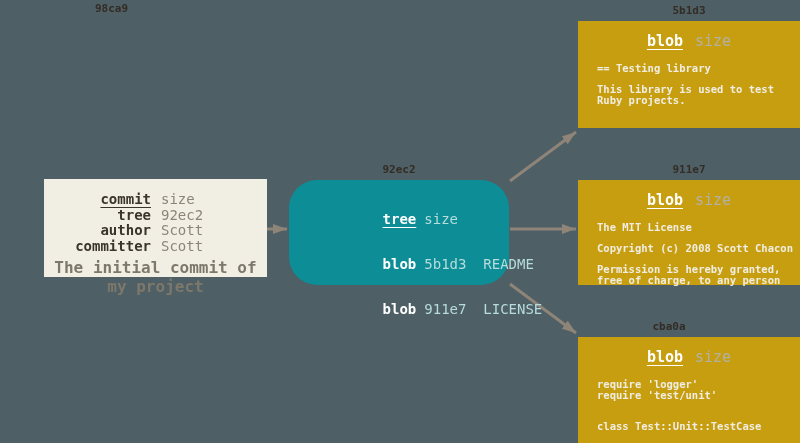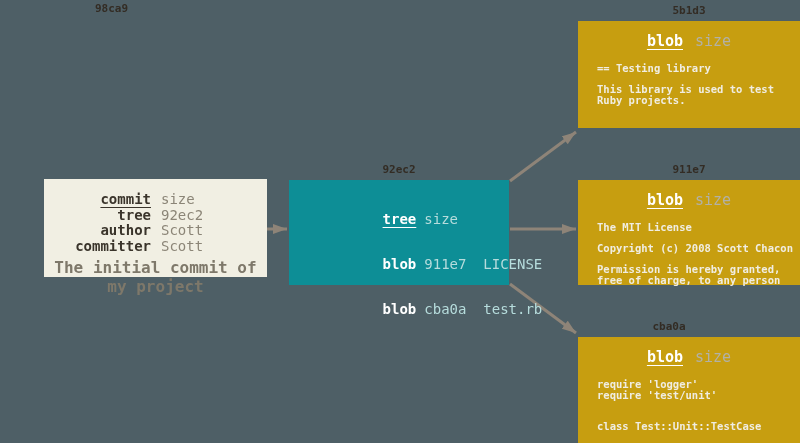--- a/index.html
+++ b/index.html
@@ -66,20 +66,21 @@
     font-size: 16px;
     font-weight: bold;
     color: #7e786a;
   }
 
   
   #tree-box {
     left: 289px; top: 180px; width: 220px; height: 105px;
     background: #0d8e96;
     padding: 17px 0 0 43px;
+    border-radius: 28px;
   }
   .trow {
     line-height: 15px;
     font-size: 14px;
     white-space: pre;
   }
   .trow .key { font-weight: bold; color: #ffffff; }
   .trow .val { color: #b6dcdc; margin-left: 8px; }
 
   
@@ -161,24 +162,24 @@
       <span class="val">Scott</span>
     </div>
     <div id="commit-message">The initial commit of my project</div>
   </div>
 
   <div class="box" id="tree-box">
     <div class="trow">
       <span class="key u">tree</span><span class="val">size</span>
     </div>
     <div class="trow">
+      <span class="key">blob</span><span class="val">5b1d3  README</span>
+    </div>
+    <div class="trow">
       <span class="key">blob</span><span class="val">911e7  LICENSE</span>
-    </div>
-    <div class="trow">
-      <span class="key">blob</span><span class="val">cba0a  test.rb</span>
     </div>
   </div>
 
   <div class="box blob-box" id="blob1-box">
     <div class="blob-header">
       <span class="key">blob</span><span class="val">size</span>
     </div>
     <div class="blob-body">== Testing library
 
 This library is used to test

